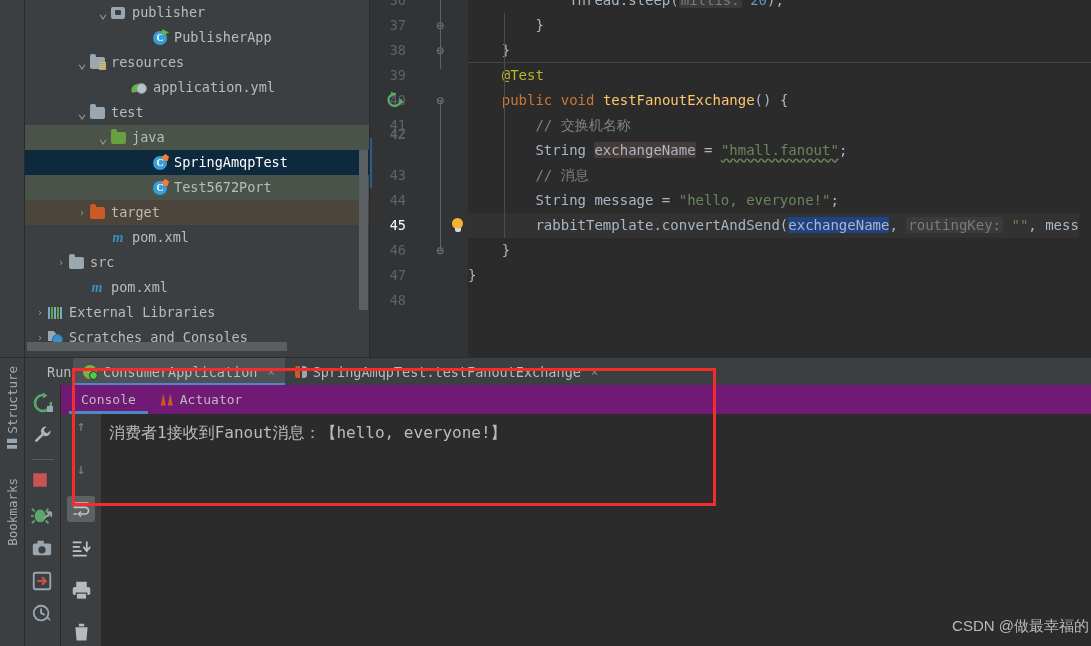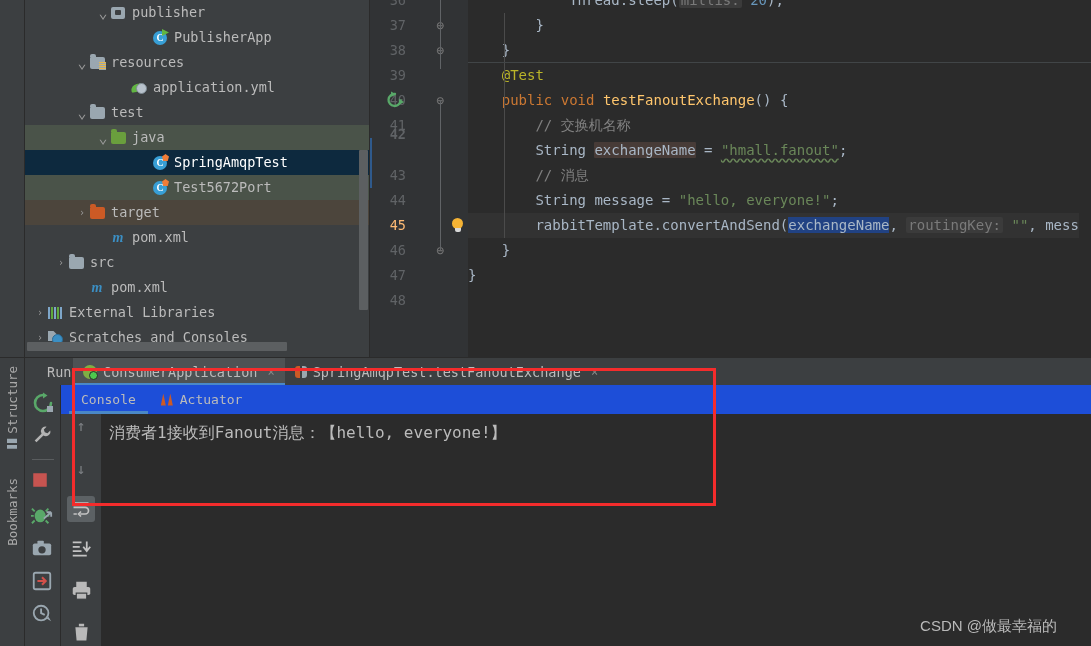--- a/index.html
+++ b/index.html
@@ -83,21 +83,21 @@
 
   
   #tree-hscroll{position:absolute;left:2px;bottom:6px;height:9px;width:260px;background:#5c5f61;border-radius:1px;}
   #tree-vscroll{position:absolute;right:1px;top:150px;height:160px;width:9px;background:#5c5f61;border-radius:1px;}
 
   
   #editor { flex:1; background:#2b2b2b; position:relative; overflow:hidden; }
   #gutter { position:absolute; left:0; top:0; bottom:0; width:98px; background:#313335; }
   .lnum { position:absolute; right:62px; width:34px; text-align:right; color:#606366;
           font-size:13.5px; line-height:25px; height:25px; }
-  .lnum.cur { color:#fdba74; }
+  .lnum.cur { color:#ffffff; }
   .fold-m { position:absolute; left:64px; width:13px; height:25px; line-height:25px; text-align:center;
             color:#8a8a8a; font-size:11px; }
   .foldline{position:absolute;left:70px;width:1px;background:#606366;}
   .run-arrow{position:absolute;left:16px;width:18px;height:25px;}
   .bulb{position:absolute;left:80px;width:16px;height:25px;}
   .bulb:before{content:"";position:absolute;left:2px;top:5px;width:11px;height:11px;border-radius:50%;background:#f5b335;}
   .bulb:after{content:"";position:absolute;left:5px;top:15px;width:6px;height:4px;background:#d8d8d8;border-radius:0 0 2px 2px;}
 
   #codearea{position:absolute;left:98px;top:0;right:0;bottom:0;}
   .cline{height:25px;line-height:25px;white-space:pre;font-size:14px;
@@ -136,21 +136,21 @@
   .junit-ic:after{content:"";position:absolute;right:0;top:1px;width:5px;height:12px;background:#9aa7b0;
      border-radius:0 3px 3px 0;}
 
   #runbody{flex:1;display:flex;position:relative;}
   #runtoolbar{width:36px;flex:0 0 36px;background:#3c3f41;border-right:1px solid #2b2b2b;
     display:flex;flex-direction:column;align-items:center;padding-top:6px;gap:9px;}
   .tbtn{width:24px;height:24px;position:relative;cursor:pointer;}
   .tbsep{width:22px;height:1px;background:#5a5d5f;margin:2px 0;}
 
   #runcontent{flex:1;display:flex;flex-direction:column;}
-  #consoletabs{height:29px;display:flex;align-items:center;gap:0px;background:#1d4ed8;padding-left:8px;position:relative;}
+  #consoletabs{height:29px;display:flex;align-items:center;gap:0px;background:#701a75;padding-left:8px;position:relative;}
   .ctab{height:29px;display:flex;align-items:center;gap:6px;padding:0 12px;font-size:13px;color:#bbbbbb;position:relative;}
   .ctab.active .cunderline{position:absolute;left:0;right:0;bottom:0;height:3px;background:#4a88c7;}
   .act-ic{width:14px;height:14px;flex:0 0 14px;position:relative;}
   .act-ic:before{content:"";position:absolute;left:1px;top:1px;width:5px;height:12px;background:#cc5a25;
     clip-path:polygon(50% 0,100% 100%,0 100%);}
   .act-ic:after{content:"";position:absolute;right:1px;top:1px;width:5px;height:12px;background:#cc5a25;
     clip-path:polygon(50% 0,100% 100%,0 100%);}
 
   #consolewrap{flex:1;display:flex;background:#2b2b2b;position:relative;}
   #consolenav{width:40px;flex:0 0 40px;background:#3c3f41;display:flex;flex-direction:column;align-items:center;
@@ -158,21 +158,21 @@
   .navarrow{color:#7d8084;font-size:15px;line-height:17px;}
   #consoleout{flex:1;padding:6px 0 0 8px;background:#2b2b2b;}
   .coline{height:26px;line-height:26px;font-size:16px;color:#bbbbbb;white-space:pre;
           font-family:"DejaVu Sans Mono","Liberation Mono",monospace;}
 
   
   #redbox{position:absolute;left:72px;top:368px;width:644px;height:138px;
           border:3px solid #f42c2c;pointer-events:none;z-index:50;}
 
   
-  #wm{position:absolute;right:34px;bottom:10px;color:#b9b9b9;font-size:15px;
+  #wm{position:absolute;right:2px;bottom:10px;color:#b9b9b9;font-size:15px;
       font-family:"Liberation Sans",sans-serif;z-index:60;}
 
   
   #ed-rightgutter{position:absolute;right:0;top:0;bottom:0;width:12px;background:#2b2b2b;}
 </style>
 </head>
 <body>
 
 <div id="root">
 

